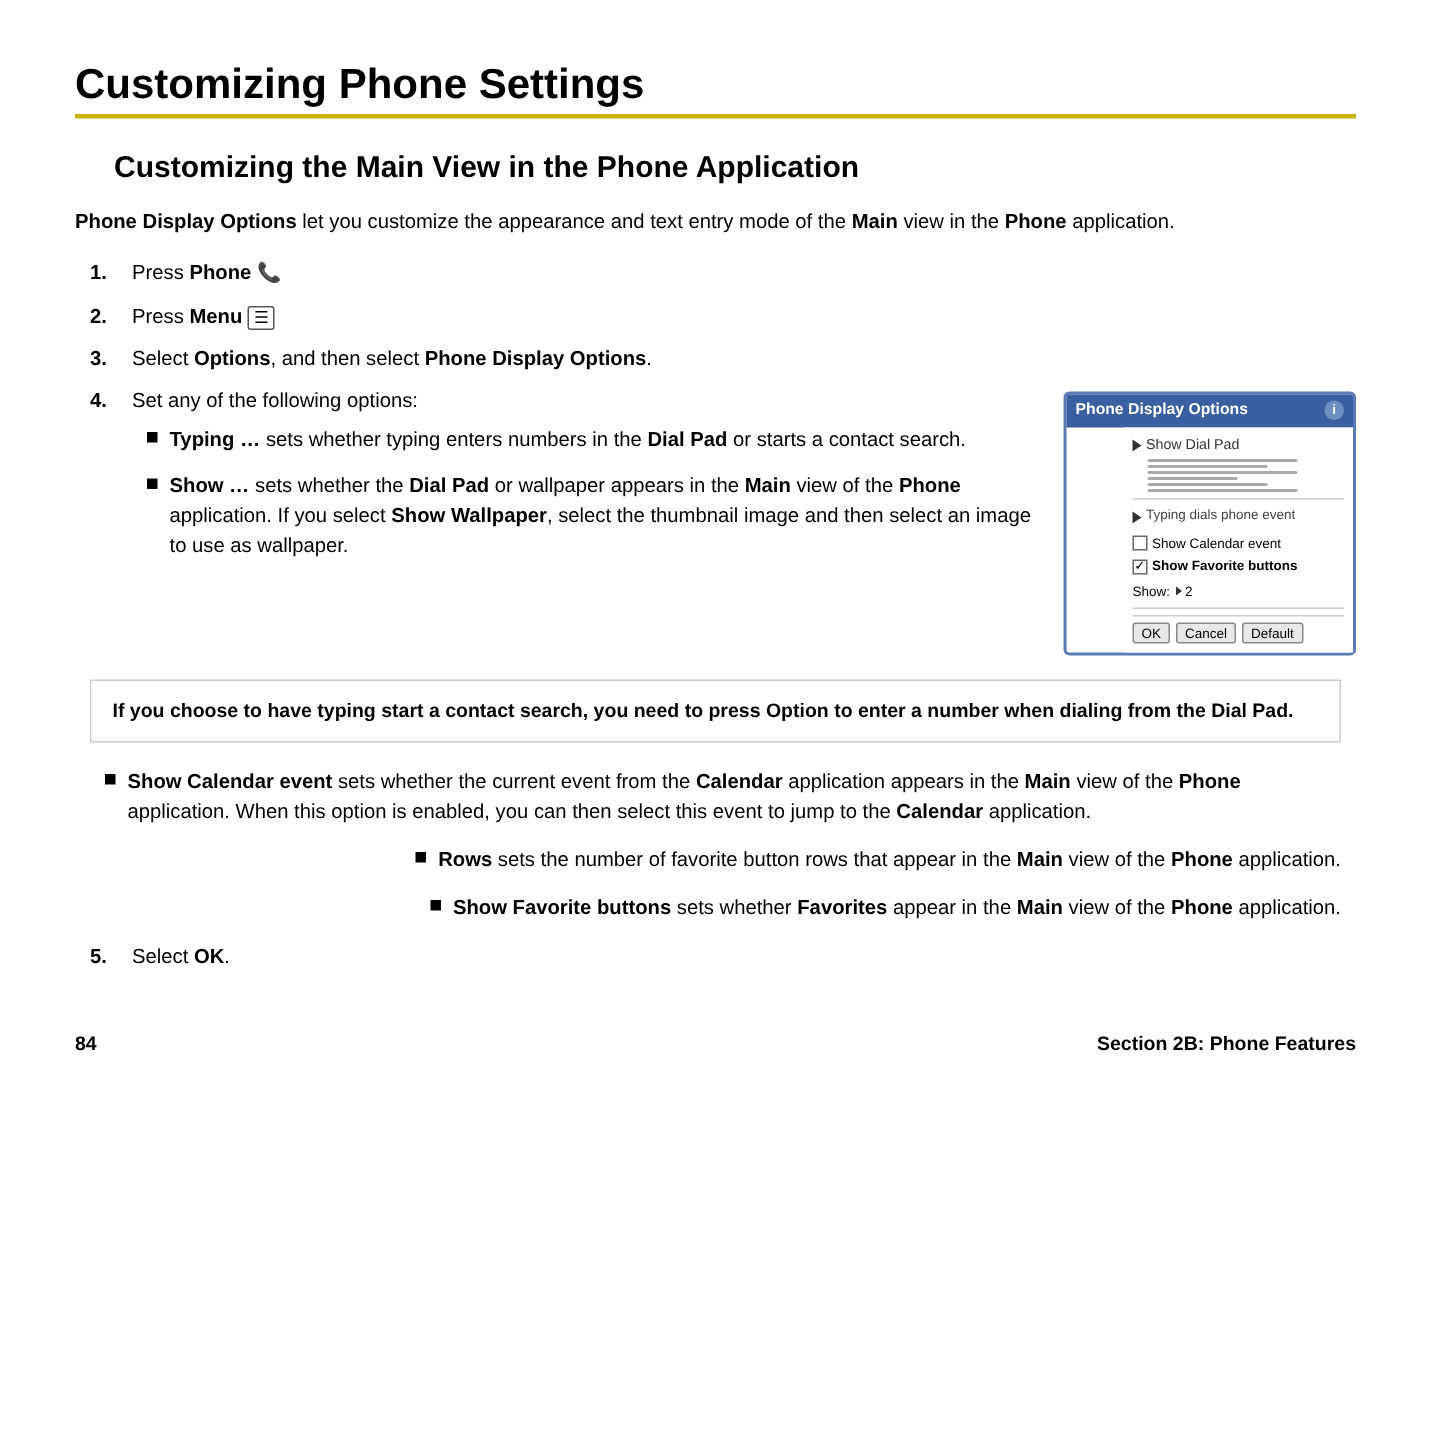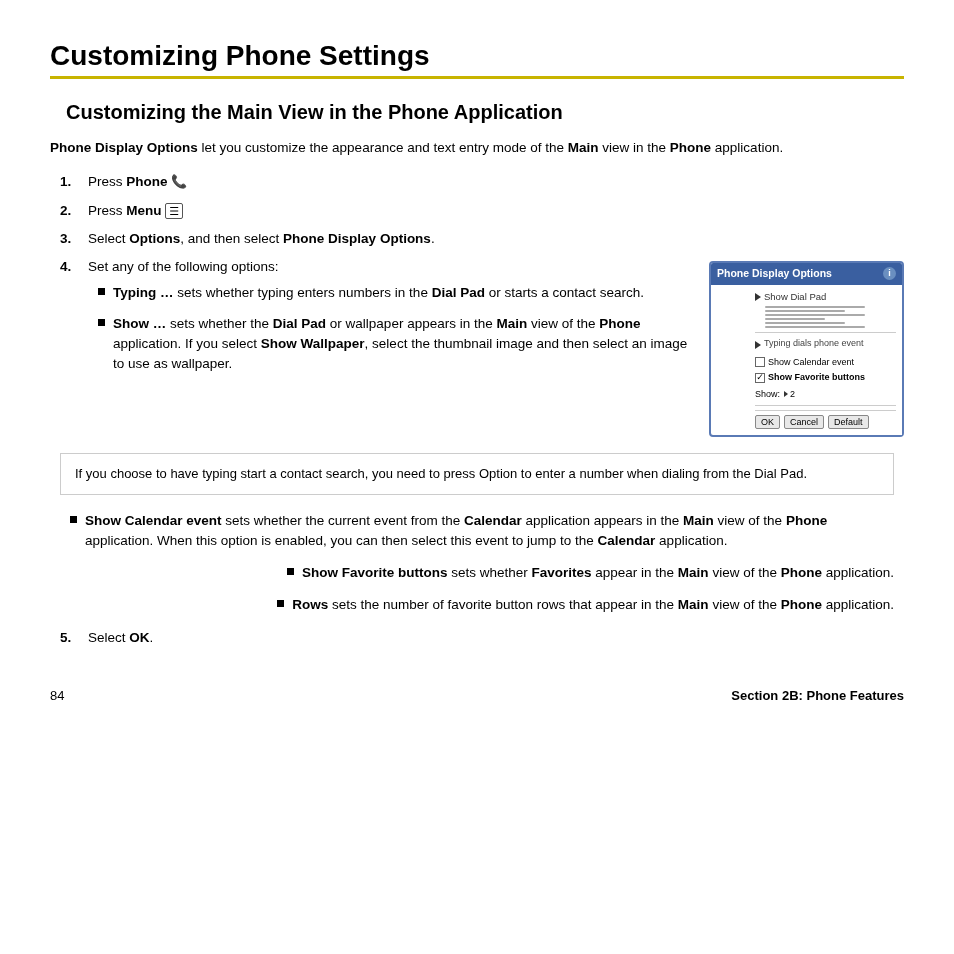--- a/index.html
+++ b/index.html
@@ -22,21 +22,21 @@
     .title-rule {
       border: none;
       border-top: 3px solid #c8b400;
       margin-bottom: 22px;
     }
 
     .section-title {
       font-size: 20px;
       font-weight: bold;
       margin-bottom: 14px;
-      margin-left: 16px;
+      margin-left: 26px;
     }
 
     .intro-para {
       font-size: 13.5px;
       margin-bottom: 14px;
       line-height: 1.5;
     }
 
     .intro-para b { font-weight: bold; }
 
@@ -264,20 +264,21 @@
       min-width: 80px;
       display: flex;
       align-items: flex-start;
       font-size: 13px;
     }
 
     .tip-content {
       padding: 10px 14px;
       background: #fff;
       color: #000;
+      font-weight: bold;
     }
 
     
     .more-bullets {
       list-style: none;
       padding: 0;
       margin: 10px 10px 10px 20px;
     }
 
     .more-bullets > li {
@@ -304,21 +305,21 @@
     .page-footer {
       display: flex;
       justify-content: space-between;
       align-items: center;
       margin-top: 40px;
       font-size: 13px;
       font-weight: bold;
       border-top: none;
     }
 
-    .footer-page-num { font-weight: normal; font-size: 13px; }
+    .footer-page-num { font-weight: bold; font-size: 13px; }
     .footer-section { font-weight: bold; font-size: 13px; }
   </style>
 </head>
 <body>
 
 <h1 class="page-title">Customizing Phone Settings</h1>
 <hr class="title-rule">
 
 <h2 class="section-title">Customizing the Main View in the Phone Application</h2>
 
@@ -418,25 +419,25 @@
   <div class="tip-content">If you choose to have typing start a contact search, you need to press Option to enter a number when dialing from the Dial Pad.</div>
 </div>
 
 <ul class="more-bullets">
   <li>
     <span class="bullet-square"></span>
     <span class="bullet-text"><b>Show Calendar event</b> sets whether the current event from the <b>Calendar</b> application appears in the <b>Main</b> view of the <b>Phone</b> application. When this option is enabled, you can then select this event to jump to the <b>Calendar</b> application.</span>
   </li>
   <li>
     <span class="bullet-square"></span>
+    <span class="bullet-text"><b>Rows</b> sets the number of favorite button rows that appear in the <b>Main</b> view of the <b>Phone</b> application.</span>
+  </li>
+  <li>
+    <span class="bullet-square"></span>
     <span class="bullet-text"><b>Show Favorite buttons</b> sets whether <b>Favorites</b> appear in the <b>Main</b> view of the <b>Phone</b> application.</span>
-  </li>
-  <li>
-    <span class="bullet-square"></span>
-    <span class="bullet-text"><b>Rows</b> sets the number of favorite button rows that appear in the <b>Main</b> view of the <b>Phone</b> application.</span>
   </li>
 </ul>
 
 <div class="step5-row">
   <span class="step-num">5.</span>
   <span class="step-text">Select <b>OK</b><span>.</span></span>
 </div>
 
 <div class="page-footer">
   <span class="footer-page-num">84</span>

